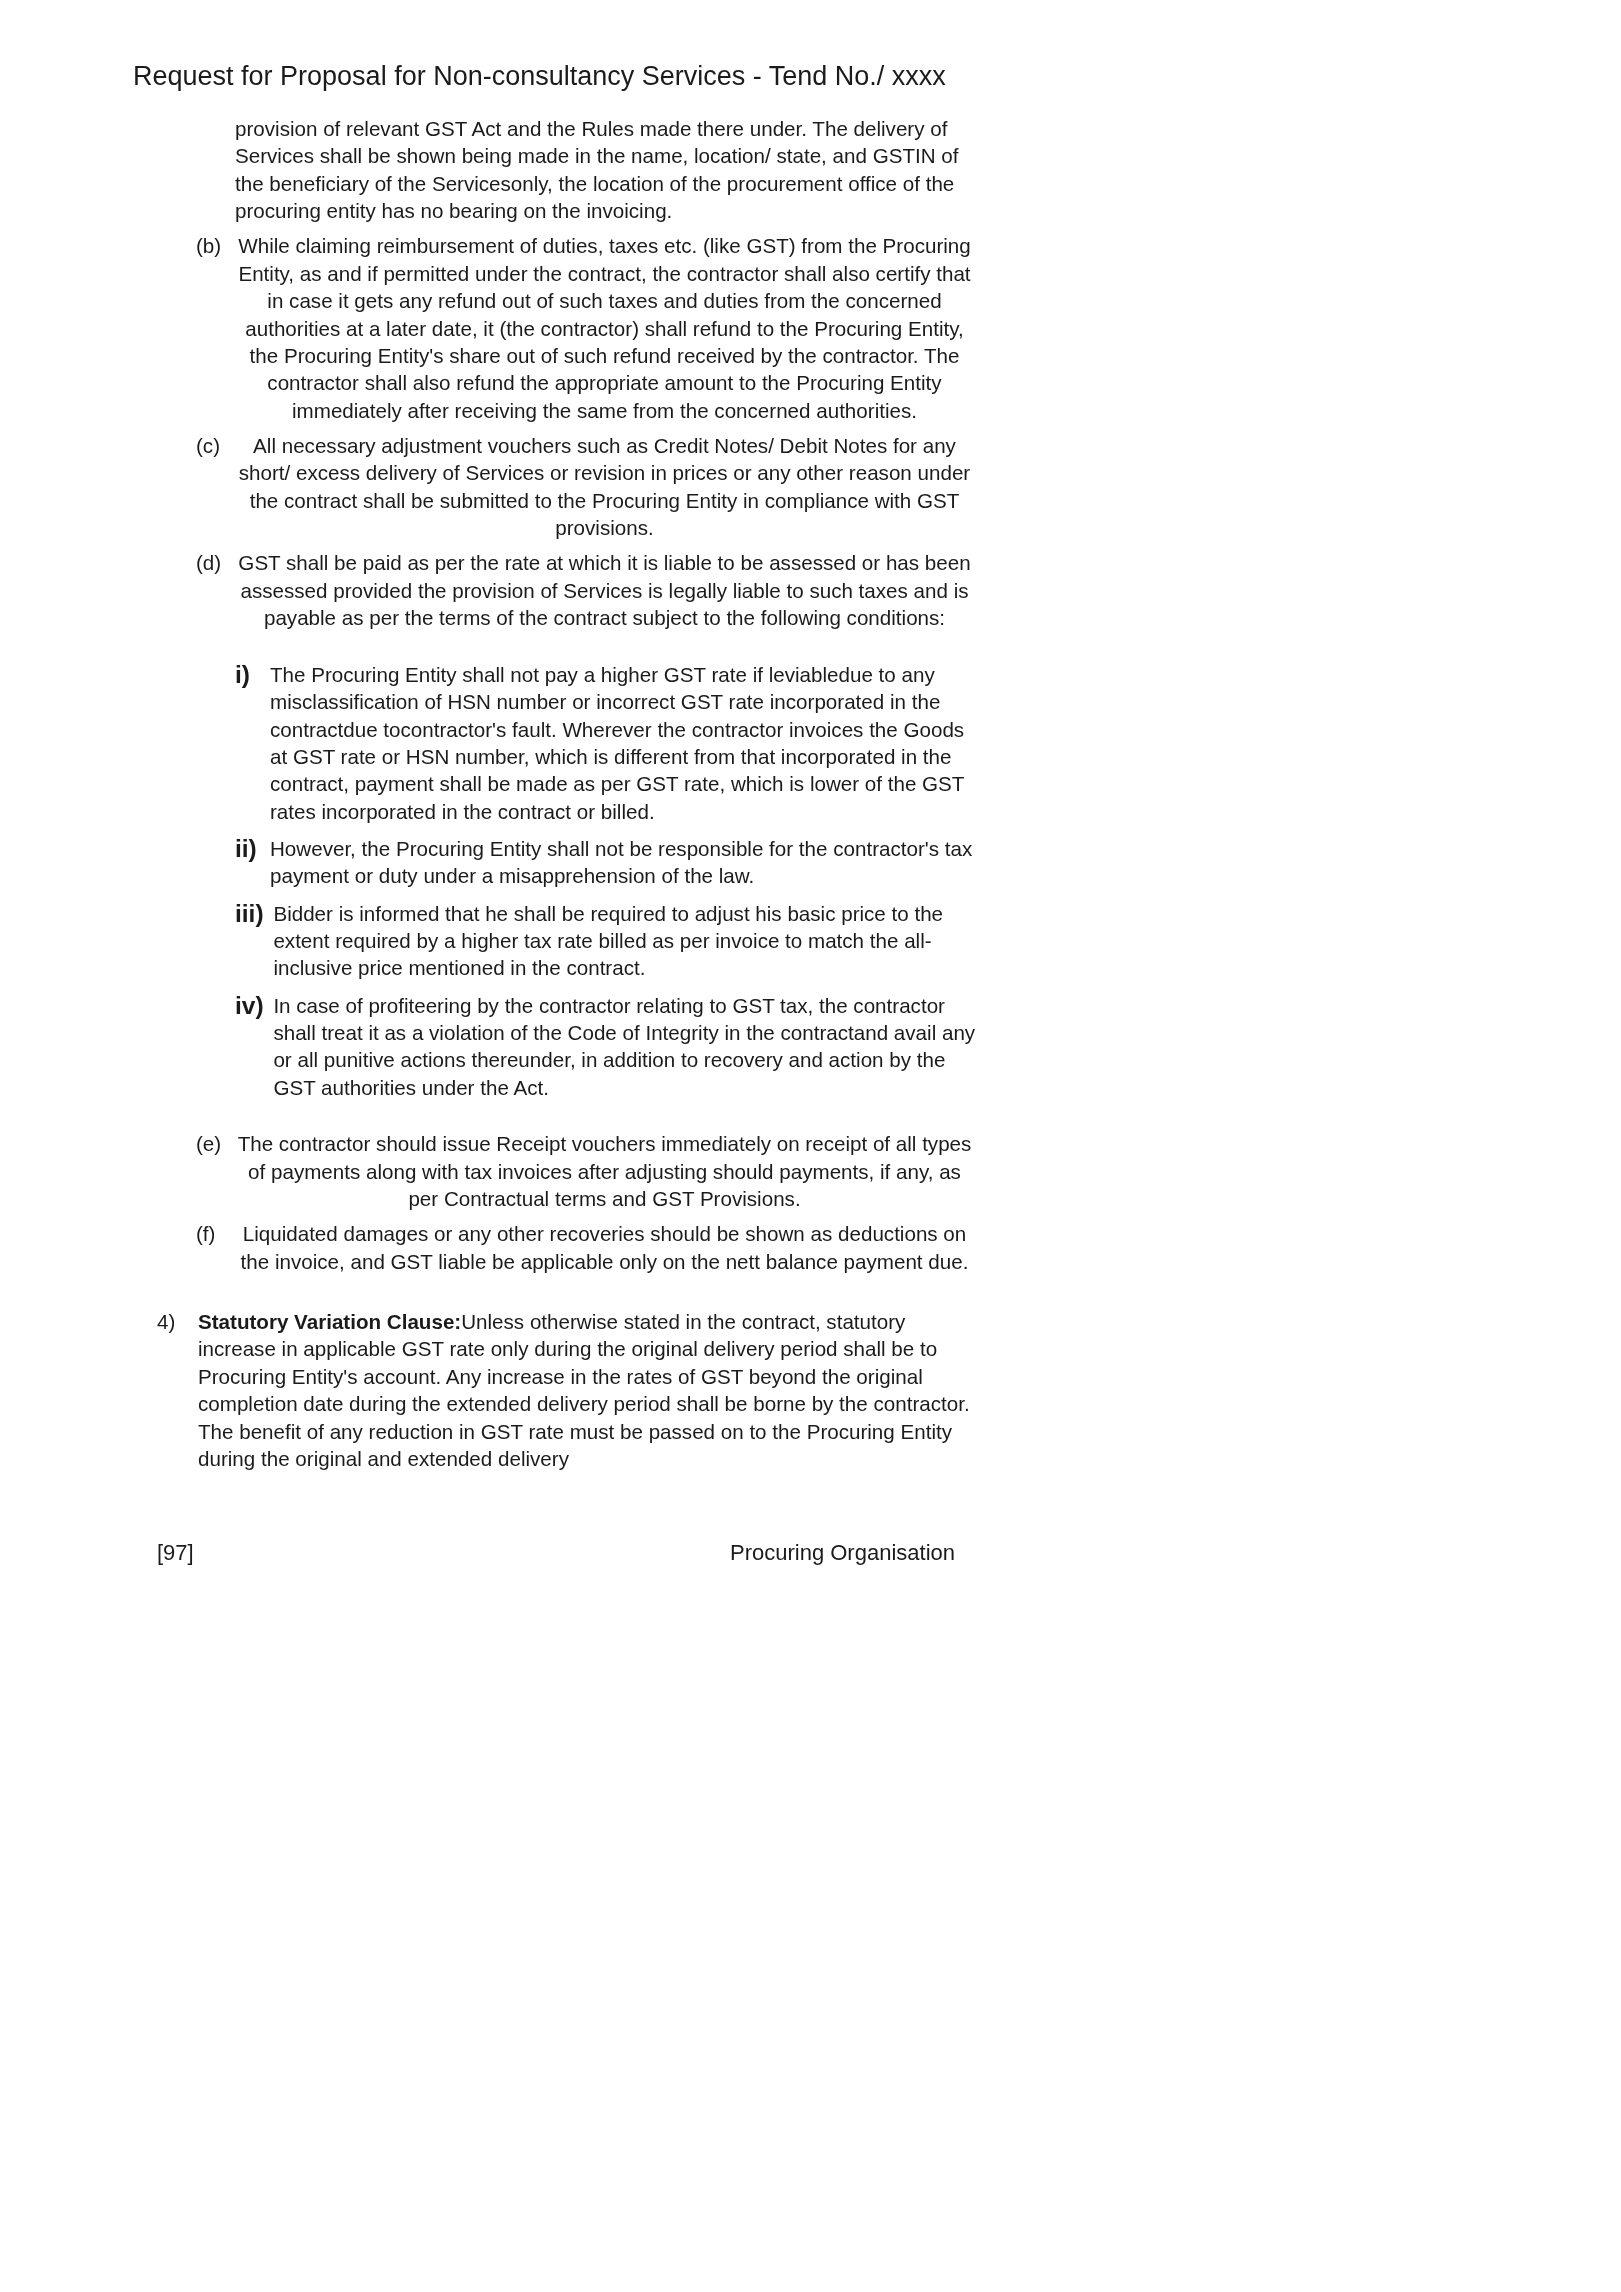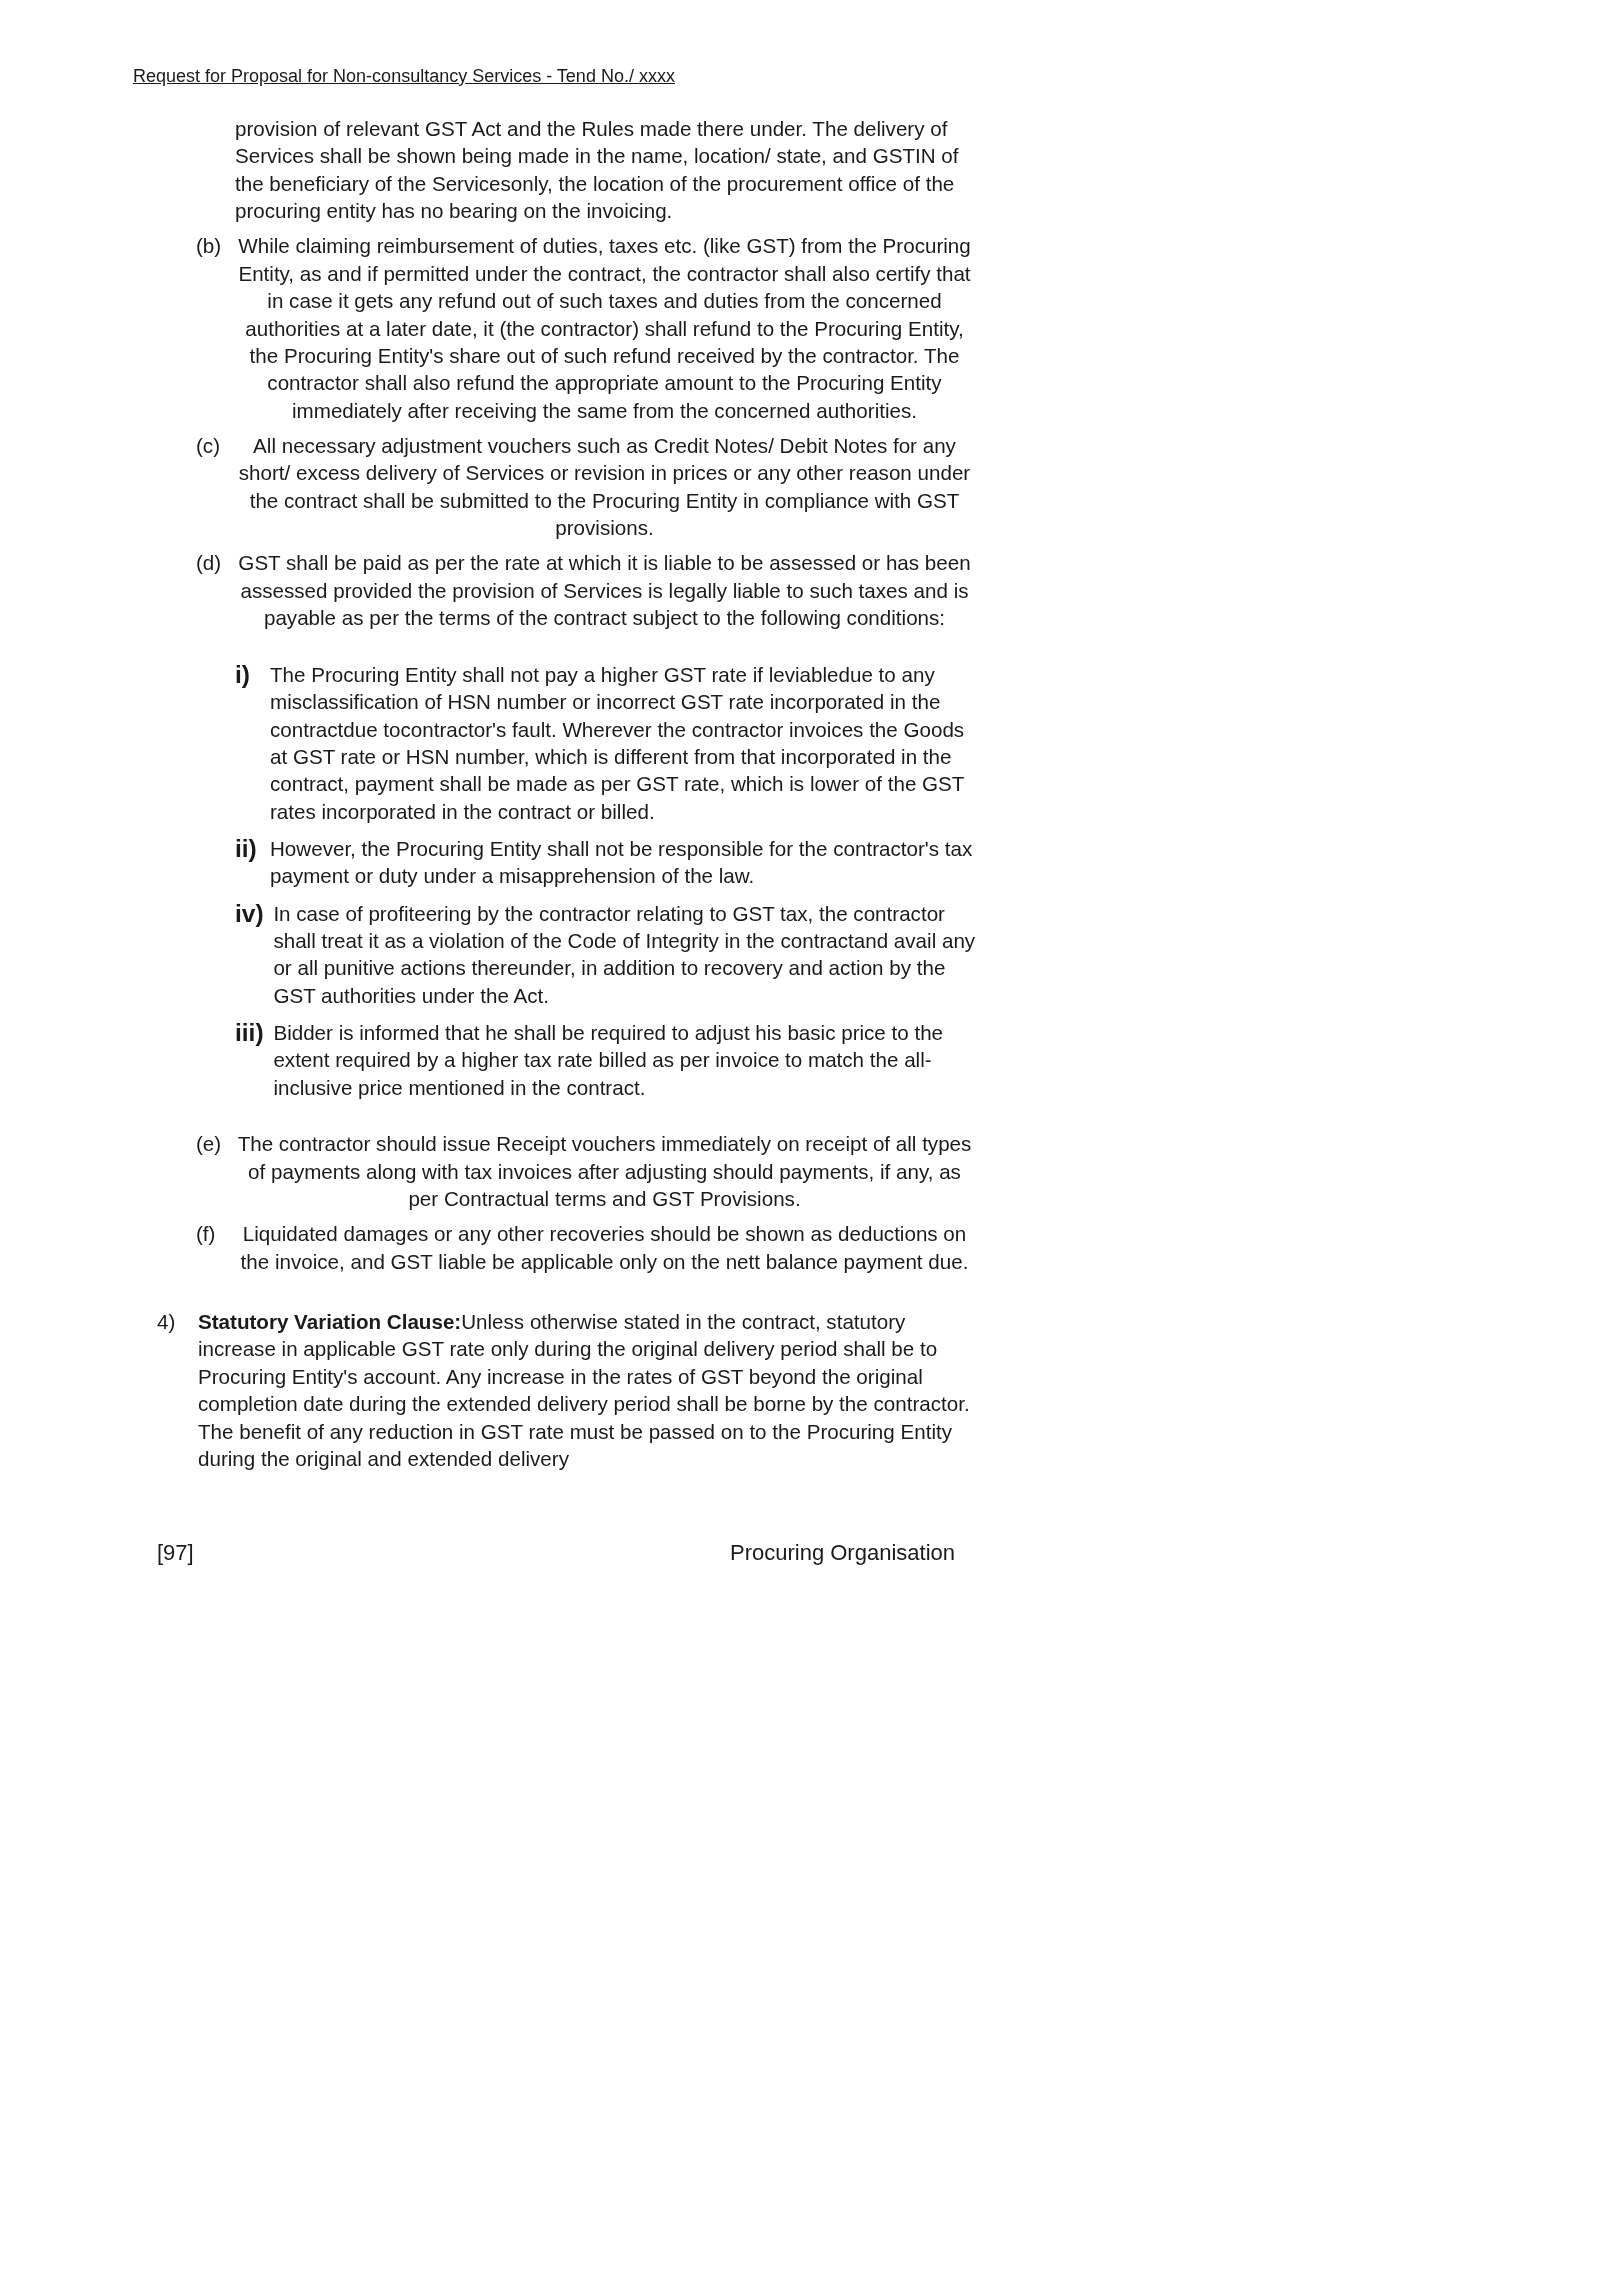--- a/index.html
+++ b/index.html
@@ -10,24 +10,23 @@
     height: 2293px;
     background: #ffffff;
     font-family: "Liberation Sans", sans-serif;
     color: #1b1b1b;
     overflow: hidden;
   }
   .header {
     position: absolute;
     left: 133px;
     top: 63px;
-    font-size: 18px;
+    font-size: 27px;
     line-height: 27.4px;
     white-space: nowrap;
-    text-decoration: underline;
   }
   .content {
     position: absolute;
     left: 0;
     top: 115px;
   }
   .intro {
     margin-left: 235px;
     width: 733px;
     font-size: 20.6px;
@@ -100,27 +99,27 @@
         <span class="lab">i)</span>
         <span class="txt">The Procuring Entity shall not pay a higher GST rate if leviabledue to any misclassification of HSN number or incorrect GST rate incorporated in the contractdue tocontractor's fault. Wherever the contractor invoices the Goods at GST rate or HSN number, which is different from that incorporated in the contract, payment shall be made as per GST rate, which is lower of the GST rates incorporated in the contract or billed.</span>
       </div>
 
       <div class="li sub">
         <span class="lab">ii)</span>
         <span class="txt">However, the Procuring Entity shall not be responsible for the contractor's tax payment or duty under a misapprehension of the law.</span>
       </div>
 
       <div class="li sub">
-        <span class="lab">iv)</span>
-        <span class="txt">In case of profiteering by the contractor relating to GST tax, the contractor shall treat it as a violation of the Code of Integrity in the contractand avail any or all punitive actions thereunder, in addition to recovery and action by the GST authorities under the Act.</span>
+        <span class="lab">iii)</span>
+        <span class="txt">Bidder is informed that he shall be required to adjust his basic price to the extent required by a higher tax rate billed as per invoice to match the all-inclusive price mentioned in the contract.</span>
       </div>
 
       <div class="li sub">
-        <span class="lab">iii)</span>
-        <span class="txt">Bidder is informed that he shall be required to adjust his basic price to the extent required by a higher tax rate billed as per invoice to match the all-inclusive price mentioned in the contract.</span>
+        <span class="lab">iv)</span>
+        <span class="txt">In case of profiteering by the contractor relating to GST tax, the contractor shall treat it as a violation of the Code of Integrity in the contractand avail any or all punitive actions thereunder, in addition to recovery and action by the GST authorities under the Act.</span>
       </div>
 
     </div>
 
     <div class="li lettered">
       <span class="lab">(e)</span>
       <span class="txt">The contractor should issue Receipt vouchers immediately on receipt of all types of payments along with tax invoices after adjusting should payments, if any, as per Contractual terms and GST Provisions.</span>
     </div>
 
     <div class="li lettered">

